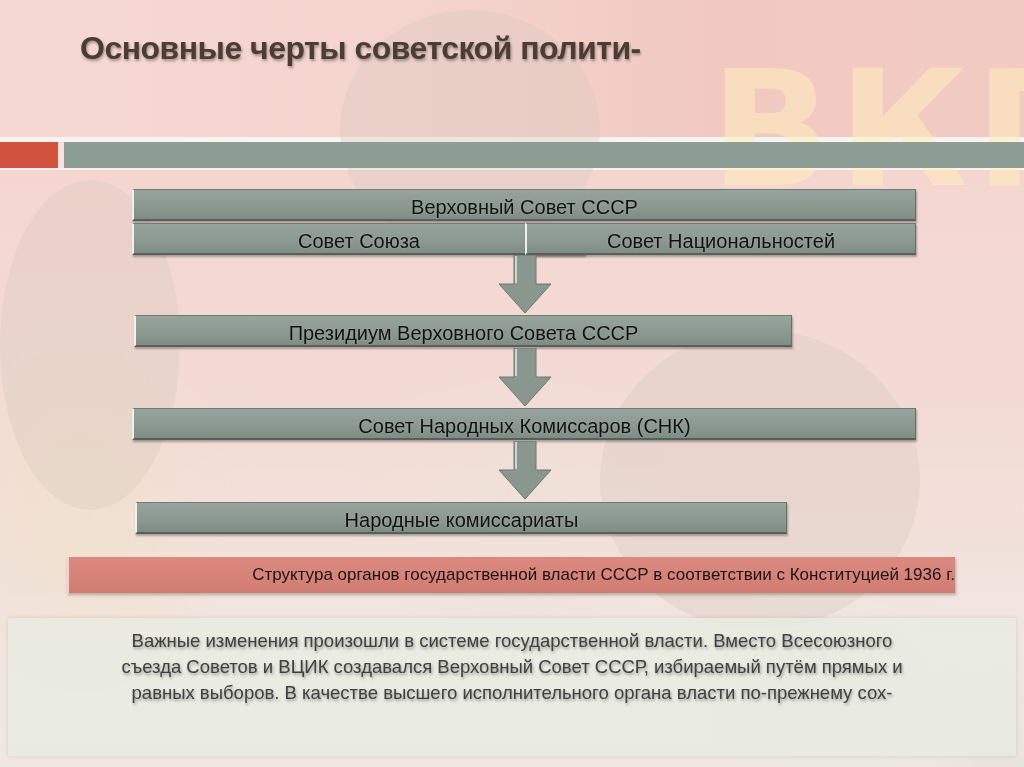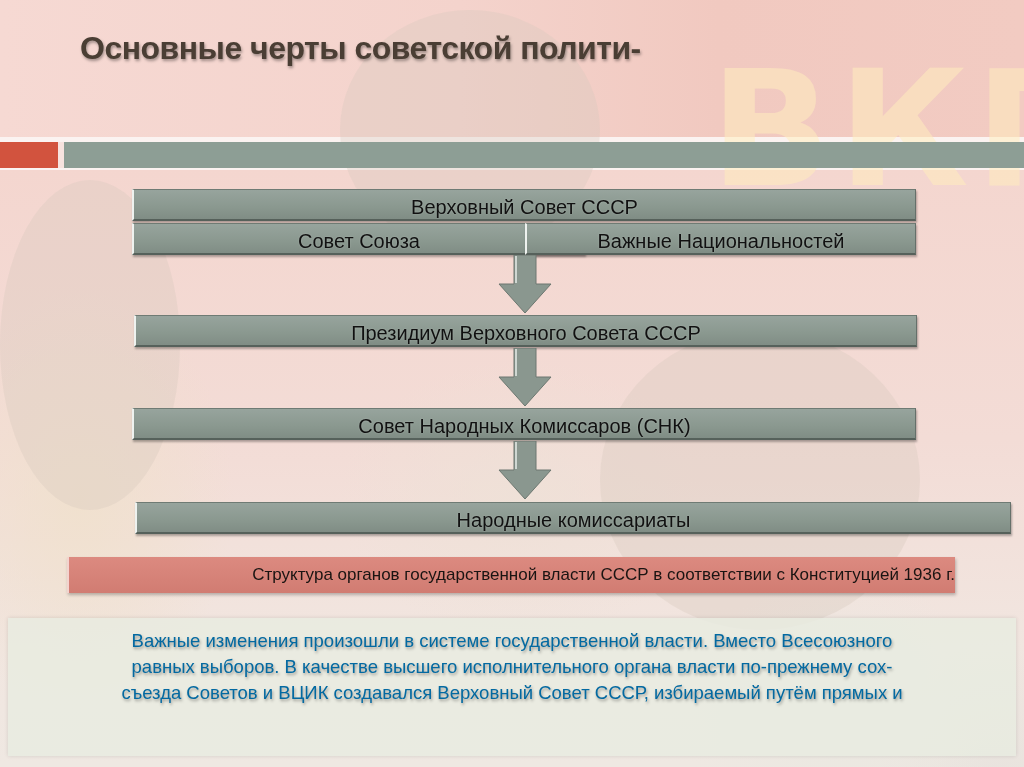--- a/index.html
+++ b/index.html
@@ -75,21 +75,21 @@
     font-size: 17px; color: #1a1412;
   }
 
   
   .panel {
     position: absolute; left: 8px; top: 618px; width: 1008px; height: 138px;
     background: rgba(232,236,225,0.82);
     box-shadow: 0 0 4px rgba(0,0,0,0.12);
     padding: 10px 14px 0 14px;
     text-align: center;
-    font-size: 18.5px; line-height: 26px; color: #0369a1;
+    font-size: 18.5px; line-height: 26px; color: #404040;
     text-shadow: 1px 2px 3px rgba(0,0,0,0.35);
   }
   .panel-line { display: block; white-space: nowrap; }
 </style>
 </head>
 <body>
 
 <div class="bg">
   <div class="bg-top"></div>
   <div class="white-strip" style="top:137px;height:5px;"></div>
@@ -109,52 +109,52 @@
 <div class="accent-grey"></div>
 
 <div>
   <div class="bar" style="left:132px;top:189px;width:784px;">
     <span>Верховный Совет СССР</span>
   </div>
   <div class="bar" style="left:132px;top:223px;width:453px;">
     <span>Совет Союза</span>
   </div>
   <div class="bar" style="left:525px;top:223px;width:391px;">
-    <span>Важные Национальностей</span>
+    <span>Совет Национальностей</span>
   </div>
 
   <svg class="arrow" style="left:497px;top:255px;" viewBox="0 0 56 60">
     <polygon points="17,0 39,0 39,29 54,29 28,58 2,29 17,29" fill="#8a978f" stroke="#6c7770" stroke-width="1"></polygon>
     <line x1="19" y1="1" x2="19" y2="28" stroke="#e6ece8" stroke-width="1.5"></line>
   </svg>
 
-  <div class="bar" style="left:134px;top:315px;width:783px;">
+  <div class="bar" style="left:134px;top:315px;width:658px;">
     <span>Президиум Верховного Совета СССР</span>
   </div>
 
   <svg class="arrow" style="left:497px;top:348px;" viewBox="0 0 56 60">
     <polygon points="17,0 39,0 39,29 54,29 28,58 2,29 17,29" fill="#8a978f" stroke="#6c7770" stroke-width="1"></polygon>
     <line x1="19" y1="1" x2="19" y2="28" stroke="#e6ece8" stroke-width="1.5"></line>
   </svg>
 
   <div class="bar" style="left:132px;top:408px;width:784px;">
     <span>Совет Народных Комиссаров (СНК)</span>
   </div>
 
   <svg class="arrow" style="left:497px;top:441px;" viewBox="0 0 56 60">
     <polygon points="17,0 39,0 39,29 54,29 28,58 2,29 17,29" fill="#8a978f" stroke="#6c7770" stroke-width="1"></polygon>
     <line x1="19" y1="1" x2="19" y2="28" stroke="#e6ece8" stroke-width="1.5"></line>
   </svg>
 
-  <div class="bar" style="left:135px;top:502px;width:876px;">
+  <div class="bar" style="left:135px;top:502px;width:652px;">
     <span>Народные комиссариаты</span>
   </div>
 </div>
 
 <div class="caption">
   <span>Структура органов государственной власти СССР в соответствии с Конституцией 1936 г.</span>
 </div>
 
 <div class="panel">
   <span class="panel-line">Важные изменения произошли в системе государственной власти. Вместо Всесоюзного</span>
+  <span class="panel-line">съезда Советов и ВЦИК создавался Верховный Совет СССР, избираемый путём прямых и</span>
   <span class="panel-line">равных выборов. В качестве высшего исполнительного органа власти по-прежнему сох-</span>
-  <span class="panel-line">съезда Советов и ВЦИК создавался Верховный Совет СССР, избираемый путём прямых и</span>
 </div>
 
 </body></html>

